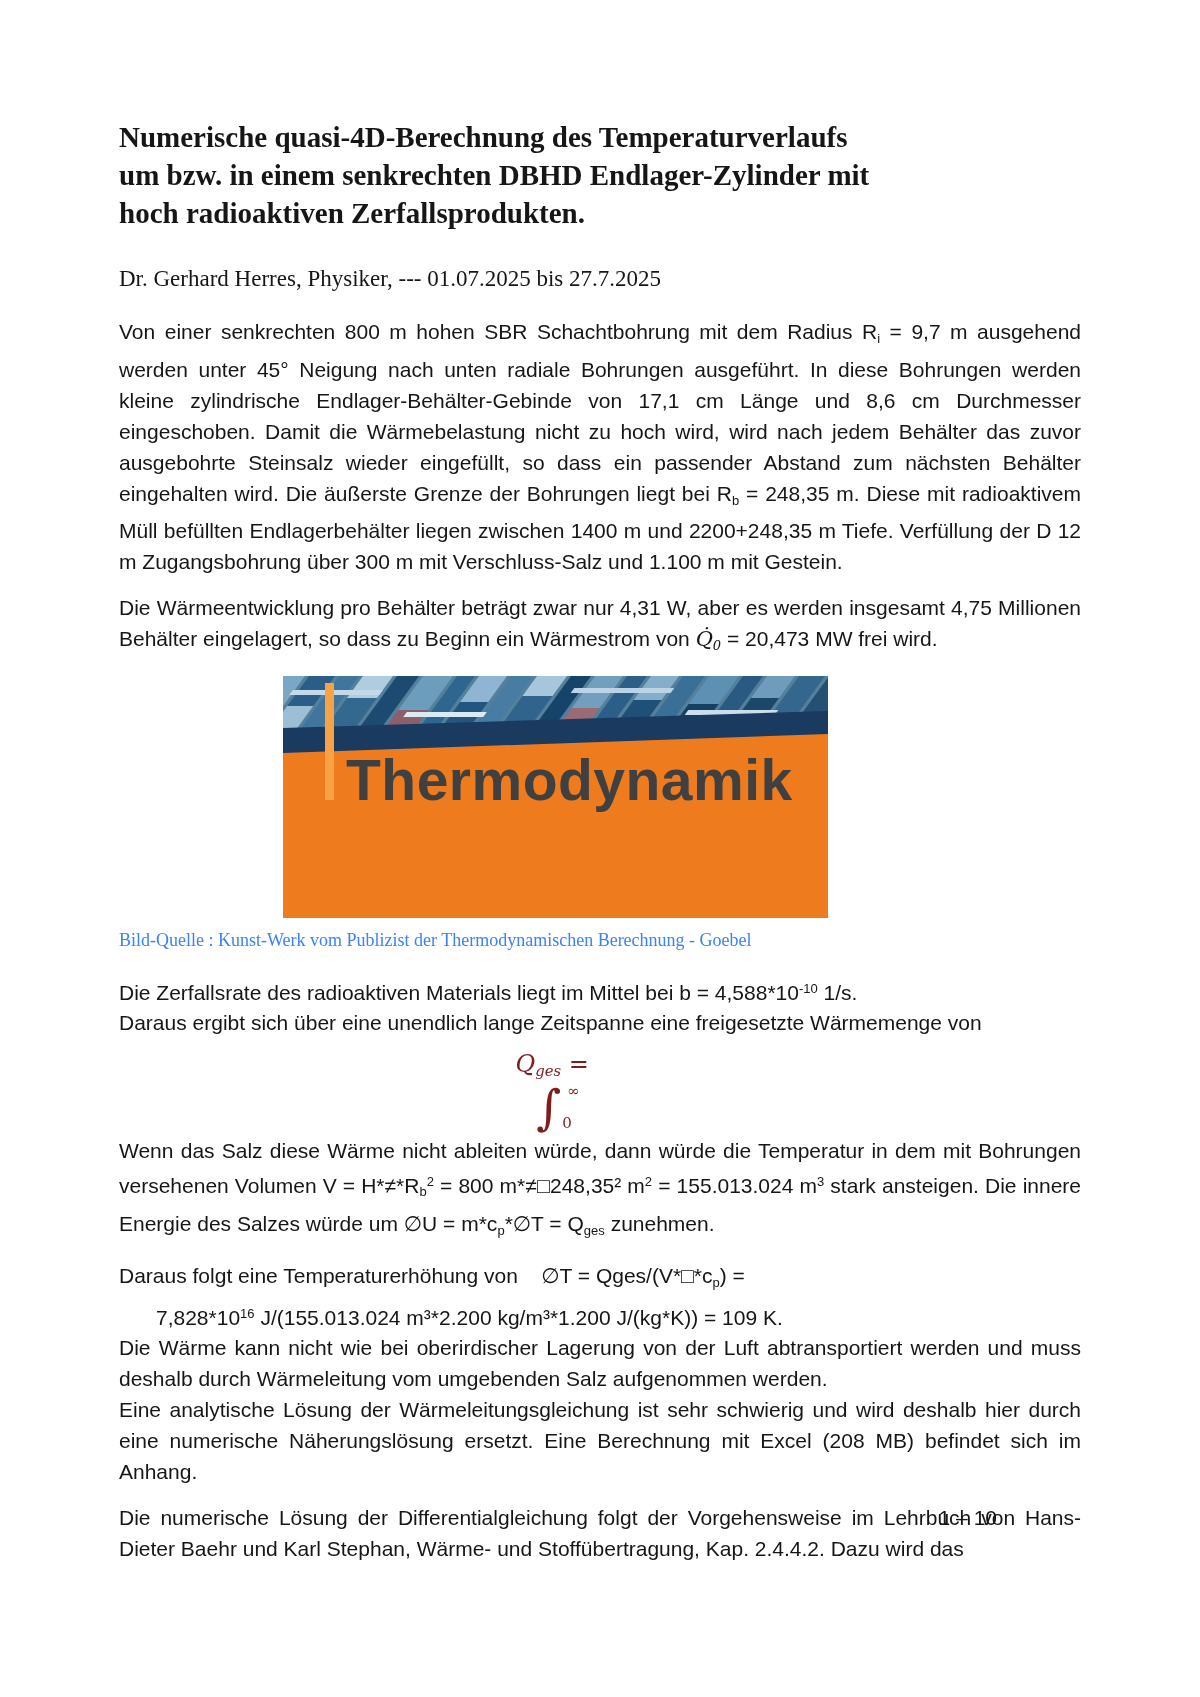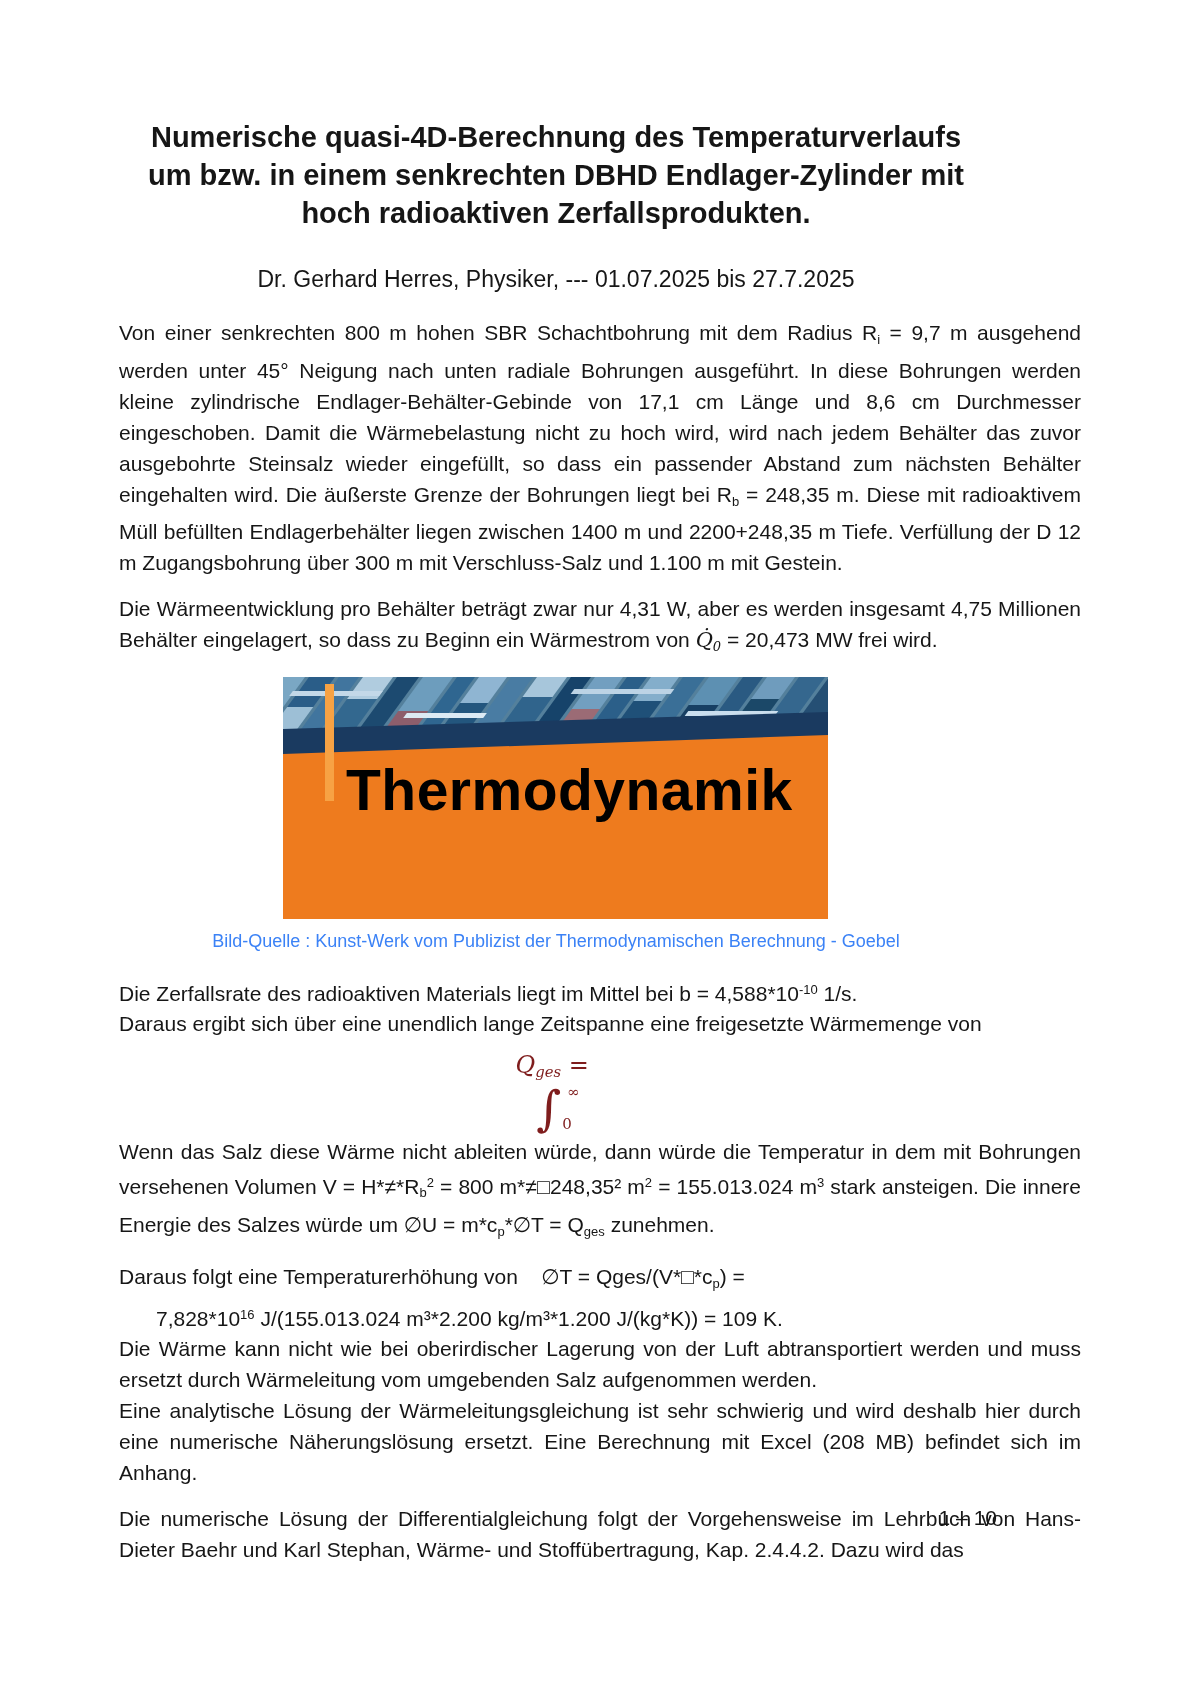--- a/index.html
+++ b/index.html
@@ -9,21 +9,21 @@
     position:relative;
     width:1200px; height:1697px;
     margin:0 auto;
     background:#ffffff;
     color:#161616;
     font-family:"Liberation Sans","DejaVu Sans",sans-serif;
     padding:118px 119px 0 119px;
     overflow:hidden;
   }
   
-  .center-block { text-align:center; margin-right:88px; }
+  .center-block { margin-right:88px;font-family:Liberation Serif, serif; }
 
   .doc-title { font-size:29px; font-weight:bold; line-height:38px; }
   .author { font-size:23px; margin-top:34px; }
 
   .para { font-size:21px; line-height:31px; margin-top:15px; }
   .justify { text-align:justify; }
   .m0 { margin-top:0; }
   .mt24 { margin-top:24px; }
   .mt22 { margin-top:22px; }
   .indent { padding-left:37px; }
@@ -39,22 +39,22 @@
   .cover {
     position:relative;
     width:545px; height:242px;
     margin-left:164px;
     background:#ee7b1e;
     overflow:hidden;
   }
   .cover-art { position:absolute; top:0; left:0; width:545px; height:78px; display:block; }
   .cover-stripe { position:absolute; left:42px; top:7px; width:9px; height:117px; background:#f7a244; }
   .cover-title {
-    position:absolute; left:63px; top:85px;
-    font-size:57px; font-weight:bold; color:#000000; letter-spacing:0.5px;
+    position:absolute; left:63px; top:76px;
+    font-size:57px; font-weight:bold; color:#404040; letter-spacing:0.5px;
     line-height:1;
   }
   .cover-subtitle {
     position:absolute; left:64px; top:150px;
     font-size:27px; line-height:33px; color:#e9f3fa; letter-spacing:0.3px;
   }
   .caption { font-size:18px; margin-top:12px; color:#3b82f6; }
 
   
   .formula-wrap {
@@ -152,21 +152,21 @@
         <span class="int-lower">0</span>
       </span>
     </span>
   </div>
 
   <p class="para justify"><span class="run-n">Wenn das Salz diese Wärme nicht ableiten würde, dann würde die Temperatur in dem mit Bohrungen versehenen Volumen V = H*≠*R</span><span class="run-sub">b</span><span class="run-sup">2</span><span class="run-n"> = 800 m*≠□248,35² m</span><span class="run-sup">2</span><span class="run-n"> = 155.013.024 m</span><span class="run-sup">3</span><span class="run-n"> stark ansteigen. Die innere Energie des Salzes würde um ∅U = m*c</span><span class="run-sub">p</span><span class="run-n">*∅T = Q</span><span class="run-sub">ges</span><span class="run-n"> zunehmen.</span></p>
 
   <div>
     <p class="para justify"><span class="run-n">Daraus folgt eine Temperaturerhöhung von &nbsp;&nbsp; ∅T = Qges/(V*□*c</span><span class="run-sub">p</span><span class="run-n">) =</span></p>
     <p class="para m0 indent"><span class="run-n">7,828*10</span><span class="run-sup">16</span><span class="run-n"> J/(155.013.024 m³*2.200 kg/m³*1.200 J/(kg*K)) = 109 K.</span></p>
-    <p class="para m0 justify"><span class="run-n">Die Wärme kann nicht wie bei oberirdischer Lagerung von der Luft abtransportiert werden und muss ersetzt durch Wärmeleitung vom umgebenden Salz aufgenommen werden.</span></p>
+    <p class="para m0 justify"><span class="run-n">Die Wärme kann nicht wie bei oberirdischer Lagerung von der Luft abtransportiert werden und muss deshalb durch Wärmeleitung vom umgebenden Salz aufgenommen werden.</span></p>
     <p class="para m0 justify"><span class="run-n">Eine analytische Lösung der Wärmeleitungsgleichung ist sehr schwierig und wird deshalb hier durch eine numerische Näherungslösung ersetzt. Eine Berechnung mit Excel (208 MB) befindet sich im Anhang.</span></p>
   </div>
 
   <p class="para justify"><span class="run-n">Die numerische Lösung der Differentialgleichung folgt der Vorgehensweise im Lehrbuch von Hans-Dieter Baehr und Karl Stephan, Wärme- und Stoffübertragung, Kap. 2.4.4.2. Dazu wird das</span></p>
 
   <div class="page-number">1 – 10</div>
 
 </div>
 
 </body></html>

